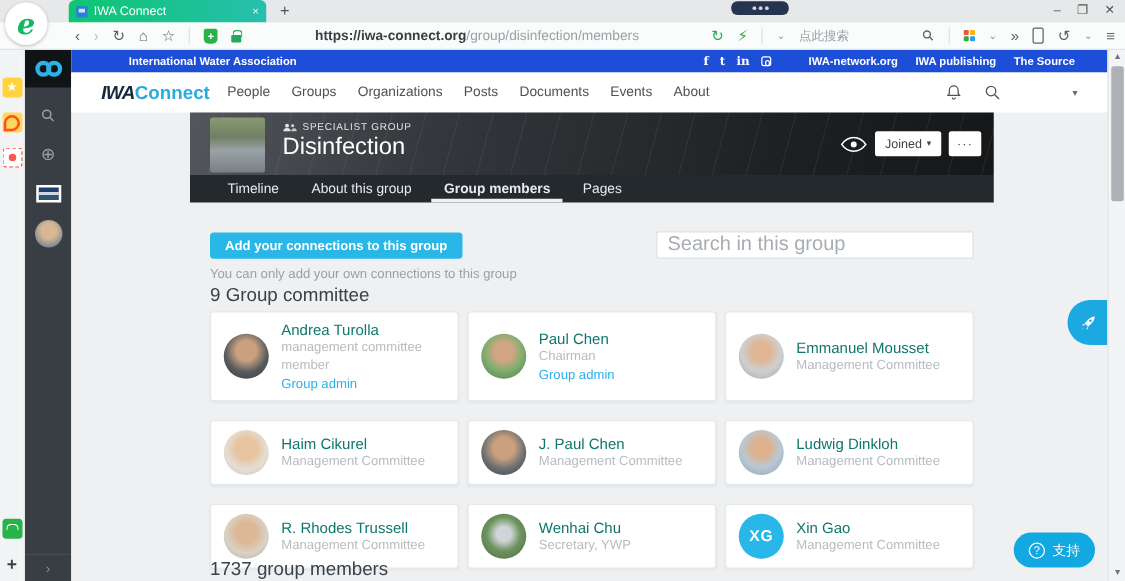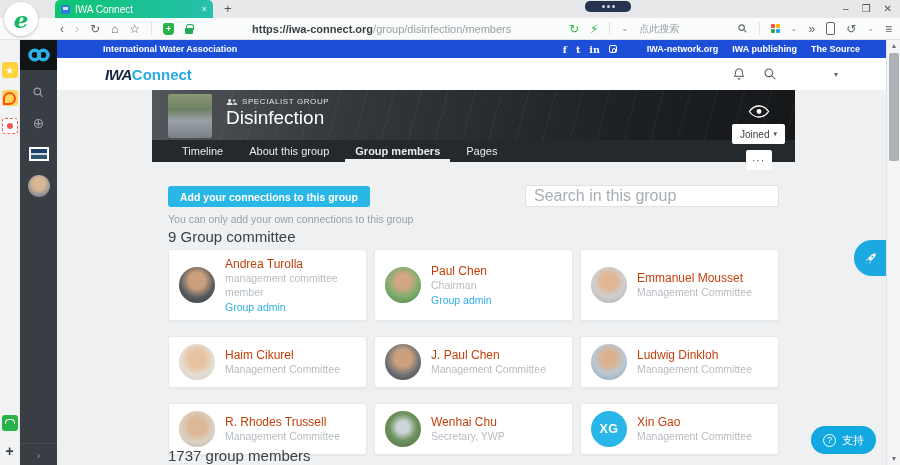--- a/index.html
+++ b/index.html
@@ -73,42 +73,42 @@
   
   #page { position:absolute; left:57px; top:40px; width:829px; height:425px; background:#eef0f2; }
   #iwabar { height:18px; background:#1d4ed8; display:flex; align-items:center; padding:0 26px 0 46px;
     color:#fff; font-size:9px; font-weight:bold; }
   #iwabar .links { margin-left:auto; display:flex; gap:14px; align-items:center; }
   #iwabar .soc { display:flex; gap:9px; margin-right:16px; align-items:center; font-family:"DejaVu Serif",serif; }
   #iwabar .soc b { font-size:9.5px; }
   .instaico { width:8px; height:8px; border:1.2px solid #fff; border-radius:2px; position:relative; }
   .instaico:after { content:''; position:absolute; left:2px; top:2px; width:2.5px; height:2.5px; border-radius:50%; border:1px solid #fff; }
 
-  #navbar { height:32px; background:#fff; display:flex; align-items:center; padding:0 48px; }
+  #navbar { height:32px; background:#fff; display:flex; align-items:center; padding:0 24px; }
   #navbar .logo { font-size:15px; white-space:nowrap; }
   #navbar .logo .iwa { font-style:italic; font-weight:900; color:#16263c; letter-spacing:-.5px; }
   #navbar .logo .cnx { font-weight:bold; color:#29abe2; }
   #navbar .menu { display:flex; gap:17px; margin-left:14px; font-size:11px; color:#4c5257; }
   #navbar .right { margin-left:auto; display:flex; align-items:center; gap:17px; }
   #navbar .dd { font-size:8px; color:#666; margin-left:40px; }
 
   #body { position:relative; height:375px; }
 
   
   #banner { position:absolute; left:95px; top:0; width:643px; height:72px; }
   #bphoto { height:50px; position:relative;
     background:
       repeating-linear-gradient(105deg, rgba(255,255,255,.05) 0 1px, transparent 1px 26px),
       linear-gradient(100deg,#53575b 0%,#34383c 30%,#1d2023 75%,#151719 100%); }
   #gpic { position:absolute; left:16px; top:4px; width:44px; height:44px; border-radius:2px; z-index:2;
     background:linear-gradient(180deg,#8a9a74 0%,#6f7f63 35%,#9aa2a8 60%,#787f85 100%); }
   #gtitle { position:absolute; left:74px; top:7px; color:#fff; }
   #gtitle .kind { font-size:8px; letter-spacing:.6px; opacity:.85; display:flex; gap:4px; align-items:center; }
   #gtitle .name { font-size:19px; margin-top:1px; font-weight:400; }
-  #bctl { position:absolute; right:10px; top:15px; display:flex; gap:6px; align-items:center;flex-direction:column; }
+  #bctl { position:absolute; right:10px; top:15px; display:flex; gap:6px; align-items:center; }
   .joinedbtn { height:20px; background:#fff; border-radius:2px; font-size:10px; color:#3c4348;
     display:flex; align-items:center; padding:0 8px; gap:4px; }
   .morebtn { width:26px; height:20px; background:#fff; border-radius:2px; font-size:10px; color:#3c4348;
     display:flex; align-items:center; justify-content:center; letter-spacing:1px; }
   #btabs { height:22px; background:#24292e; display:flex; align-items:stretch; padding-left:30px; gap:26px;
     font-size:11px; color:#e8eaec; }
   #btabs .tab { display:flex; align-items:center; position:relative; white-space:nowrap; }
   #btabs .tab.active { font-weight:bold; }
   #btabs .tab.active:after { content:''; position:absolute; left:-10px; right:-10px; bottom:0; height:3px; background:#eef0f2; }
 
@@ -129,21 +129,21 @@
   .av { width:36px; height:36px; border-radius:50%; flex-shrink:0; display:flex; align-items:center; justify-content:center; }
   .av1 { background:radial-gradient(circle at 50% 38%, #caa07e 0 28%, #555a5e 60%, #3a3e42 100%); }
   .av2 { background:radial-gradient(circle at 50% 40%, #d2a584 0 26%, #7fae6f 55%, #4f7a4a 100%); }
   .av3 { background:radial-gradient(circle at 50% 40%, #e0b694 0 26%, #cfcfcf 55%, #a8a8a8 100%); }
   .av4 { background:radial-gradient(circle at 50% 42%, #e8c3a0 0 30%, #e4ded4 60%, #c9c2b4 100%); }
   .av5 { background:radial-gradient(circle at 50% 40%, #caa07e 0 30%, #6b6f73 60%, #3f4347 100%); }
   .av6 { background:radial-gradient(circle at 50% 40%, #dcb28e 0 26%, #b9c8d4 55%, #8fa0ae 100%); }
   .av7 { background:radial-gradient(circle at 50% 42%, #ddb896 0 30%, #d9d2c6 60%, #b4ac9e 100%); }
   .av8 { background:radial-gradient(circle at 50% 45%, #cfd4d8 0 22%, #6f9460 50%, #49693f 100%); }
   .av9 { background:#29b6e8; color:#fff; font-size:12.5px; font-weight:bold; letter-spacing:.5px; }
-  .card .nm { font-size:12px; color:#c2410c; line-height:1.25; }
+  .card .nm { font-size:12px; color:#0f766e; line-height:1.25; }
   .card .rl { font-size:10.5px; color:#b6bcc1; line-height:1.3; }
   .card .ga { font-size:10.5px; color:#2fb0e8; margin-top:2px; }
 
   
   #rocket { position:absolute; right:0; top:150px; width:32px; height:36px; background:#1ca9e1;
     border-radius:18px 0 0 18px; display:flex; align-items:center; justify-content:center; }
   #support { position:absolute; right:10px; top:336px; height:28px; background:#12a8e2; border-radius:15px;
     color:#fff; font-size:11px; display:flex; align-items:center; gap:6px; padding:0 12px; }
   #support .q { width:13px; height:13px; border:1px solid #fff; border-radius:50%; font-size:9px;
     display:flex; align-items:center; justify-content:center; }
@@ -251,20 +251,29 @@
         <span class="instaico"></span>
       </span>
       <span>IWA-network.org</span>
       <span>IWA publishing</span>
       <span>The Source</span>
     </span>
   </div>
 
   <div id="navbar">
     <span class="logo"><span class="iwa">IWA</span><span class="cnx">Connect</span></span>
+    <span class="menu">
+      <span>People</span>
+      <span>Groups</span>
+      <span>Organizations</span>
+      <span>Posts</span>
+      <span>Documents</span>
+      <span>Events</span>
+      <span>About</span>
+    </span>
     <span class="right">
       <svg width="14" height="14" viewBox="0 0 24 24">
           <path d="M12 3a6 6 0 0 0-6 6v4l-2 3h16l-2-3V9a6 6 0 0 0-6-6z" fill="none" stroke="#4c5257" stroke-width="1.7"></path>
           <path d="M10 19a2 2 0 0 0 4 0" fill="none" stroke="#4c5257" stroke-width="1.7"></path>
         </svg>
       <svg width="14" height="14" viewBox="0 0 24 24">
           <circle cx="10" cy="10" r="6.5" fill="none" stroke="#4c5257" stroke-width="1.8"></circle>
           <line x1="15" y1="15" x2="21" y2="21" stroke="#4c5257" stroke-width="1.8"></line>
         </svg>
       <span class="dd">▾</span>

